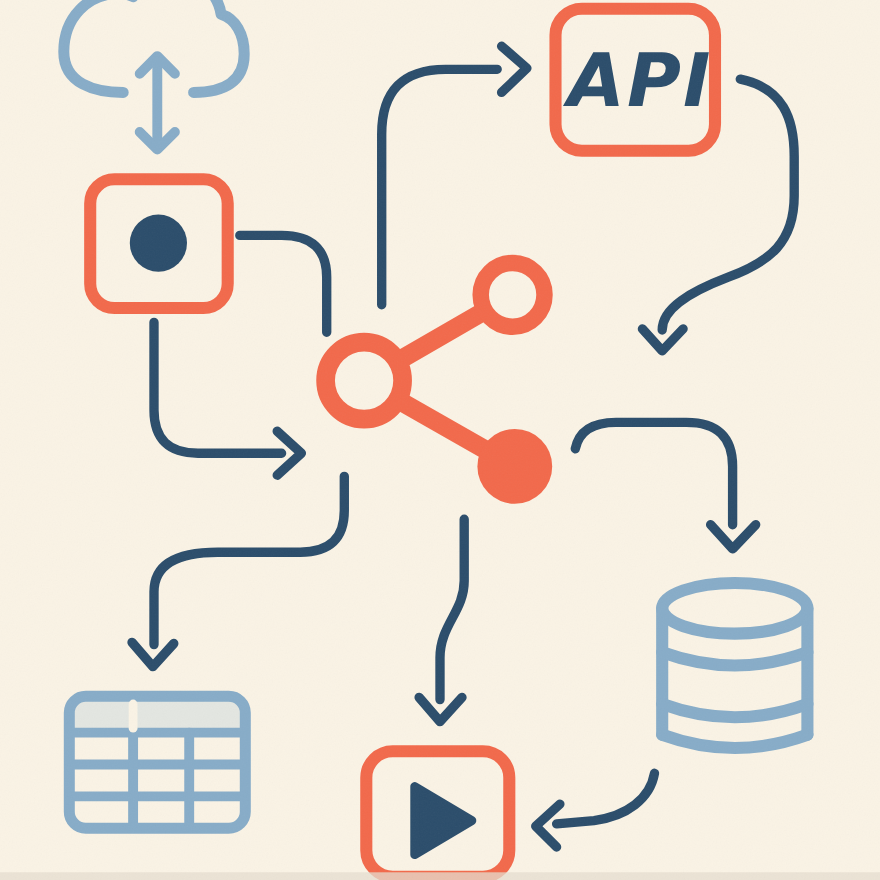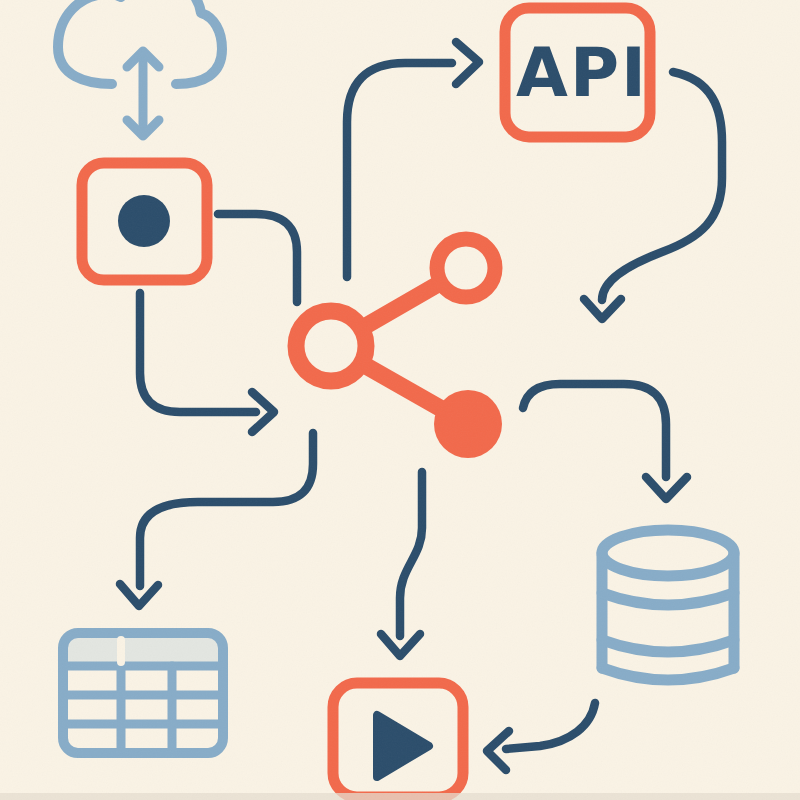--- a/index.html
+++ b/index.html
@@ -3,20 +3,21 @@
 <meta charset="utf-8">
 <style>
   html, body { margin: 0; padding: 0; }
   body { background: #FAF3E5; font-family: "DejaVu Sans", sans-serif; }
   .canvas {
     position: relative;
     width: 800px;
     height: 800px;
     overflow: hidden;
     background: #eab308;
+    font-style: italic;
   }
   .canvas svg { display: block; }
   .api-text {
     font-family: "DejaVu Sans", "Liberation Sans", sans-serif;
     font-weight: bold;
     font-size: 67px;
     letter-spacing: 2px;
   }
 </style>
 </head>

